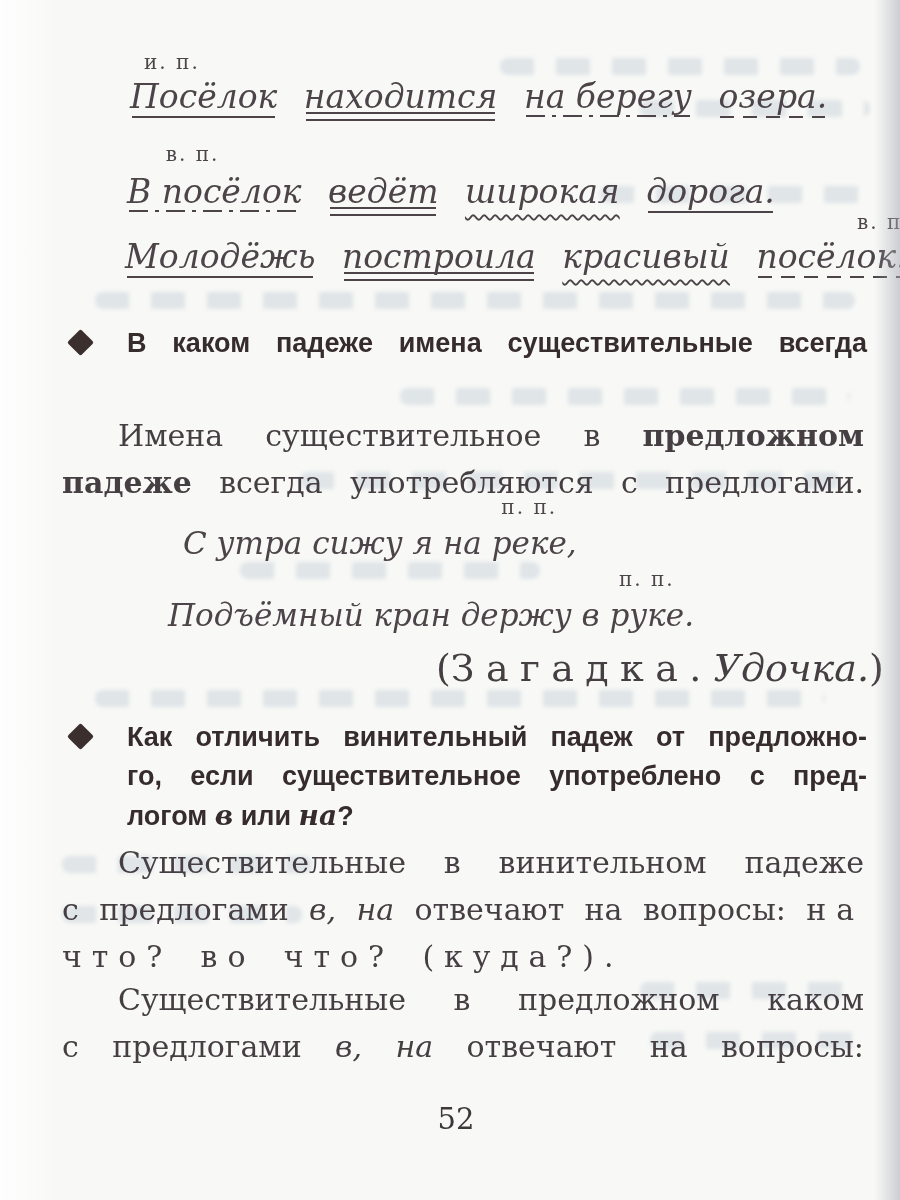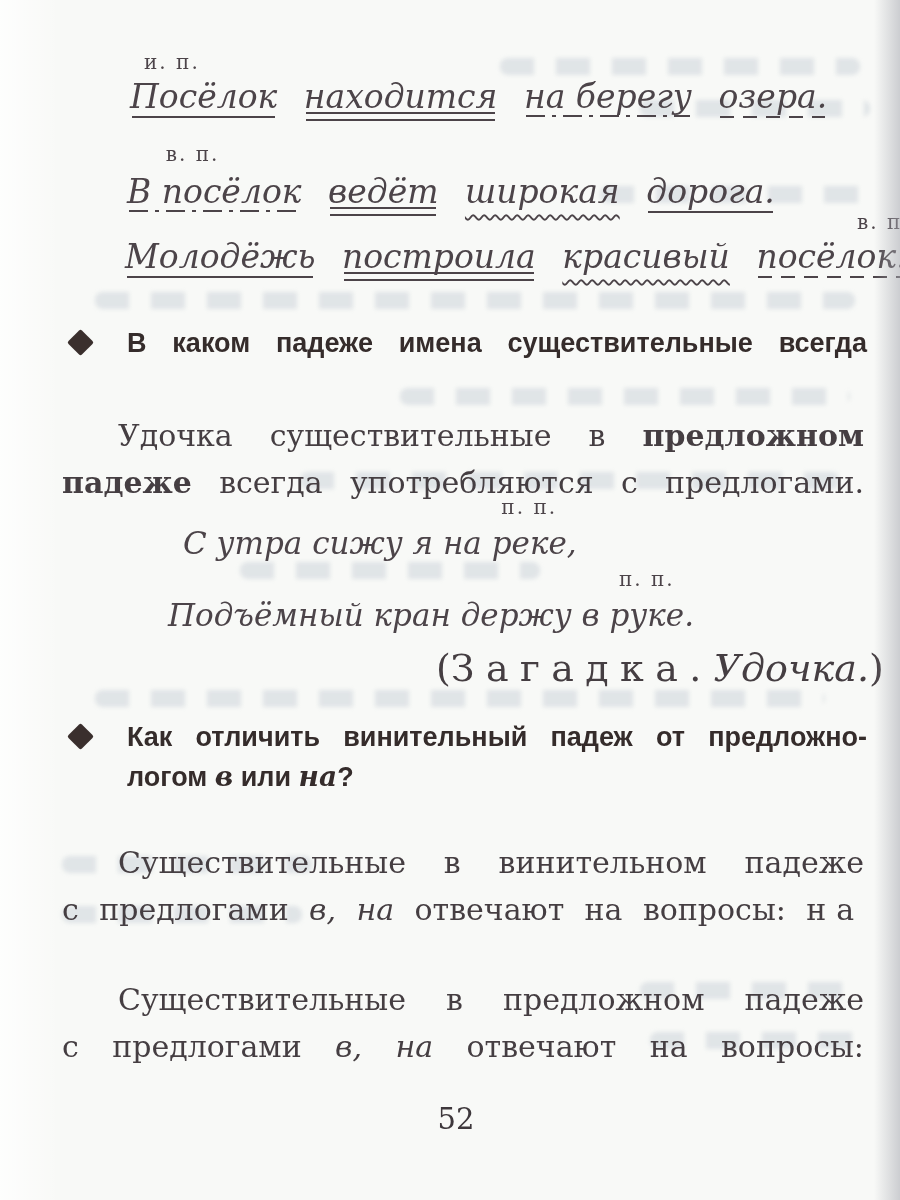--- a/index.html
+++ b/index.html
@@ -129,21 +129,21 @@
   <div class="qrow">
     <span class="diamond"></span>
     <div class="qtext">
       <div class="qline just">В каком падеже имена существительные всегда</div>
     </div>
   </div>
 </div>
 
 <div class="para p1">
   <div class="pline just ind">
-    <span>Удочка существительные в</span>
+    <span>Имена существительное в</span>
     <span class="b">предложном</span>
   </div>
   <div class="pline just">
     <span class="b">падеже</span>
     <span>всегда употребляются с предлогами.</span>
   </div>
 </div>
 
 <div class="poemline poem1">
   <span>С утра сижу я на</span>
@@ -157,43 +157,47 @@
 </div>
 <div class="poem-attr"><span>(</span><span class="spaced">Загадка</span><span>.</span>
   <span class="ser-it">Удочка.</span><span>)</span>
 </div>
 
 <div class="qblock q2">
   <div class="qrow">
     <span class="diamond"></span>
     <div class="qtext">
       <div class="qline just">Как отличить винительный падеж от предложно-</div>
+      <div class="qline just">го, если существительное употреблено с пред-</div>
       <div class="qline">
         <span>логом</span>
         <span class="q-serif-it">в</span>
         <span>или</span>
         <span class="q-serif-it">на</span><span>?</span>
       </div>
     </div>
   </div>
 </div>
 
 <div class="para p2">
   <div class="pline just ind">Существительные в винительном падеже</div>
   <div class="pline just">
     <span>с предлогами</span>
     <span class="ser-it">в,</span>
     <span class="ser-it">на</span>
     <span>отвечают на вопросы:</span>
     <span class="spaced">на</span>
   </div>
+  <div class="pline">
+    <span class="spaced">что? во что? (куда?).</span>
+  </div>
 </div>
 
 <div class="para p3">
-  <div class="pline just ind">Существительные в предложном падеже</div>
+  <div class="pline just ind">Существительные в предложном каком</div>
   <div class="pline just">
     <span>с предлогами</span>
     <span class="ser-it">в,</span>
     <span class="ser-it">на</span>
     <span>отвечают на вопросы:</span>
   </div>
 </div>
 
 <div class="pageno">52</div>
 

